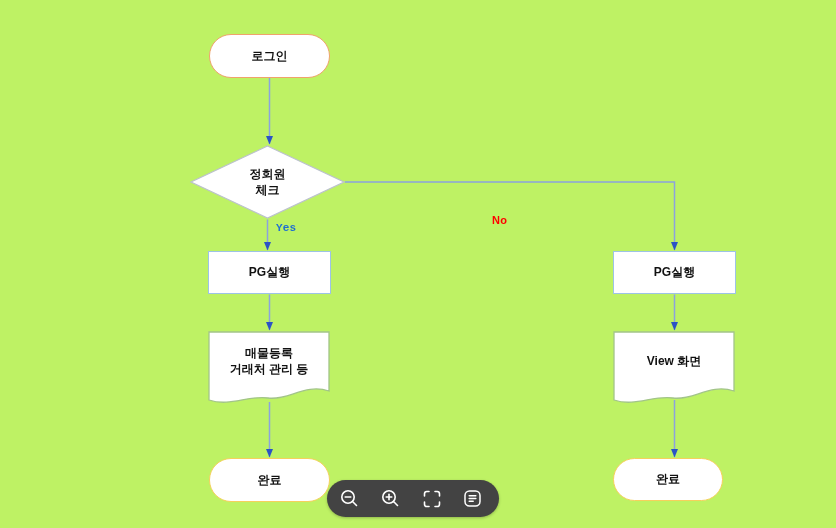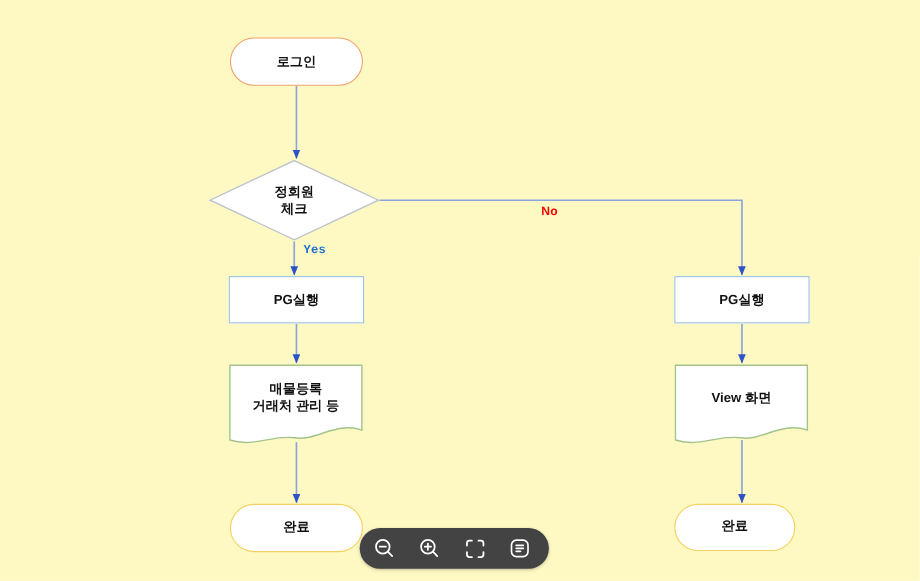--- a/index.html
+++ b/index.html
@@ -2,55 +2,55 @@
 <html><head>
 <meta charset="utf-8">
 <style>
   * { margin:0; padding:0; box-sizing:border-box; }
   html,body { width:836px; height:528px; }
   body { font-family:"Liberation Sans", sans-serif; }
 
   .canvas {
     position:relative;
     width:836px; height:528px;
-    background:#fef9c3;
+    background:#bef264;
     overflow:hidden;
   }
 
   .edges { position:absolute; left:0; top:0; width:836px; height:528px; }
 
   .node {
     position:absolute;
     display:flex; align-items:center; justify-content:center;
     text-align:center;
     font-size:12px; font-weight:bold; color:#111;
     line-height:1.35;
     background:#ffffff;
   }
   .terminator { border-radius:22px; border:1.4px solid; }
   .terminator.orange { border-color:#f0a26c; }
-  .terminator.yellow { border-color:#f6d05c;font-family:Liberation Mono, monospace; }
+  .terminator.yellow { border-color:#f6d05c; }
   .process { border:1.3px solid #9dc3e6; }
 
   .shape-wrap { position:absolute; background:transparent; }
   .shape-wrap svg { position:absolute; left:0; top:0; display:block; }
   .shape-label {
     position:absolute; left:0; top:0; right:0;
     display:flex; flex-direction:column; align-items:center; justify-content:center;
     font-size:12px; font-weight:bold; color:#111; line-height:1.35;
     text-align:center;
   }
 
   .edge-label {
     position:absolute;
     font-size:11px; font-weight:bold;
     letter-spacing:0.2px;
   }
   .edge-label.yes { color:#1f6fd1;font-family:Liberation Mono, monospace; }
-  .edge-label.no  { color:#ff0000; }
+  .edge-label.no  { color:#ff0000;margin-top:28px; }
 
   .toolbar {
     position:absolute;
     left:327px; top:480px;
     width:172px; height:37px;
     background:#434343;
     border-radius:19px;
     display:flex; align-items:center;
     padding:0 2px;
     box-shadow:0 1px 3px rgba(0,0,0,0.25);

